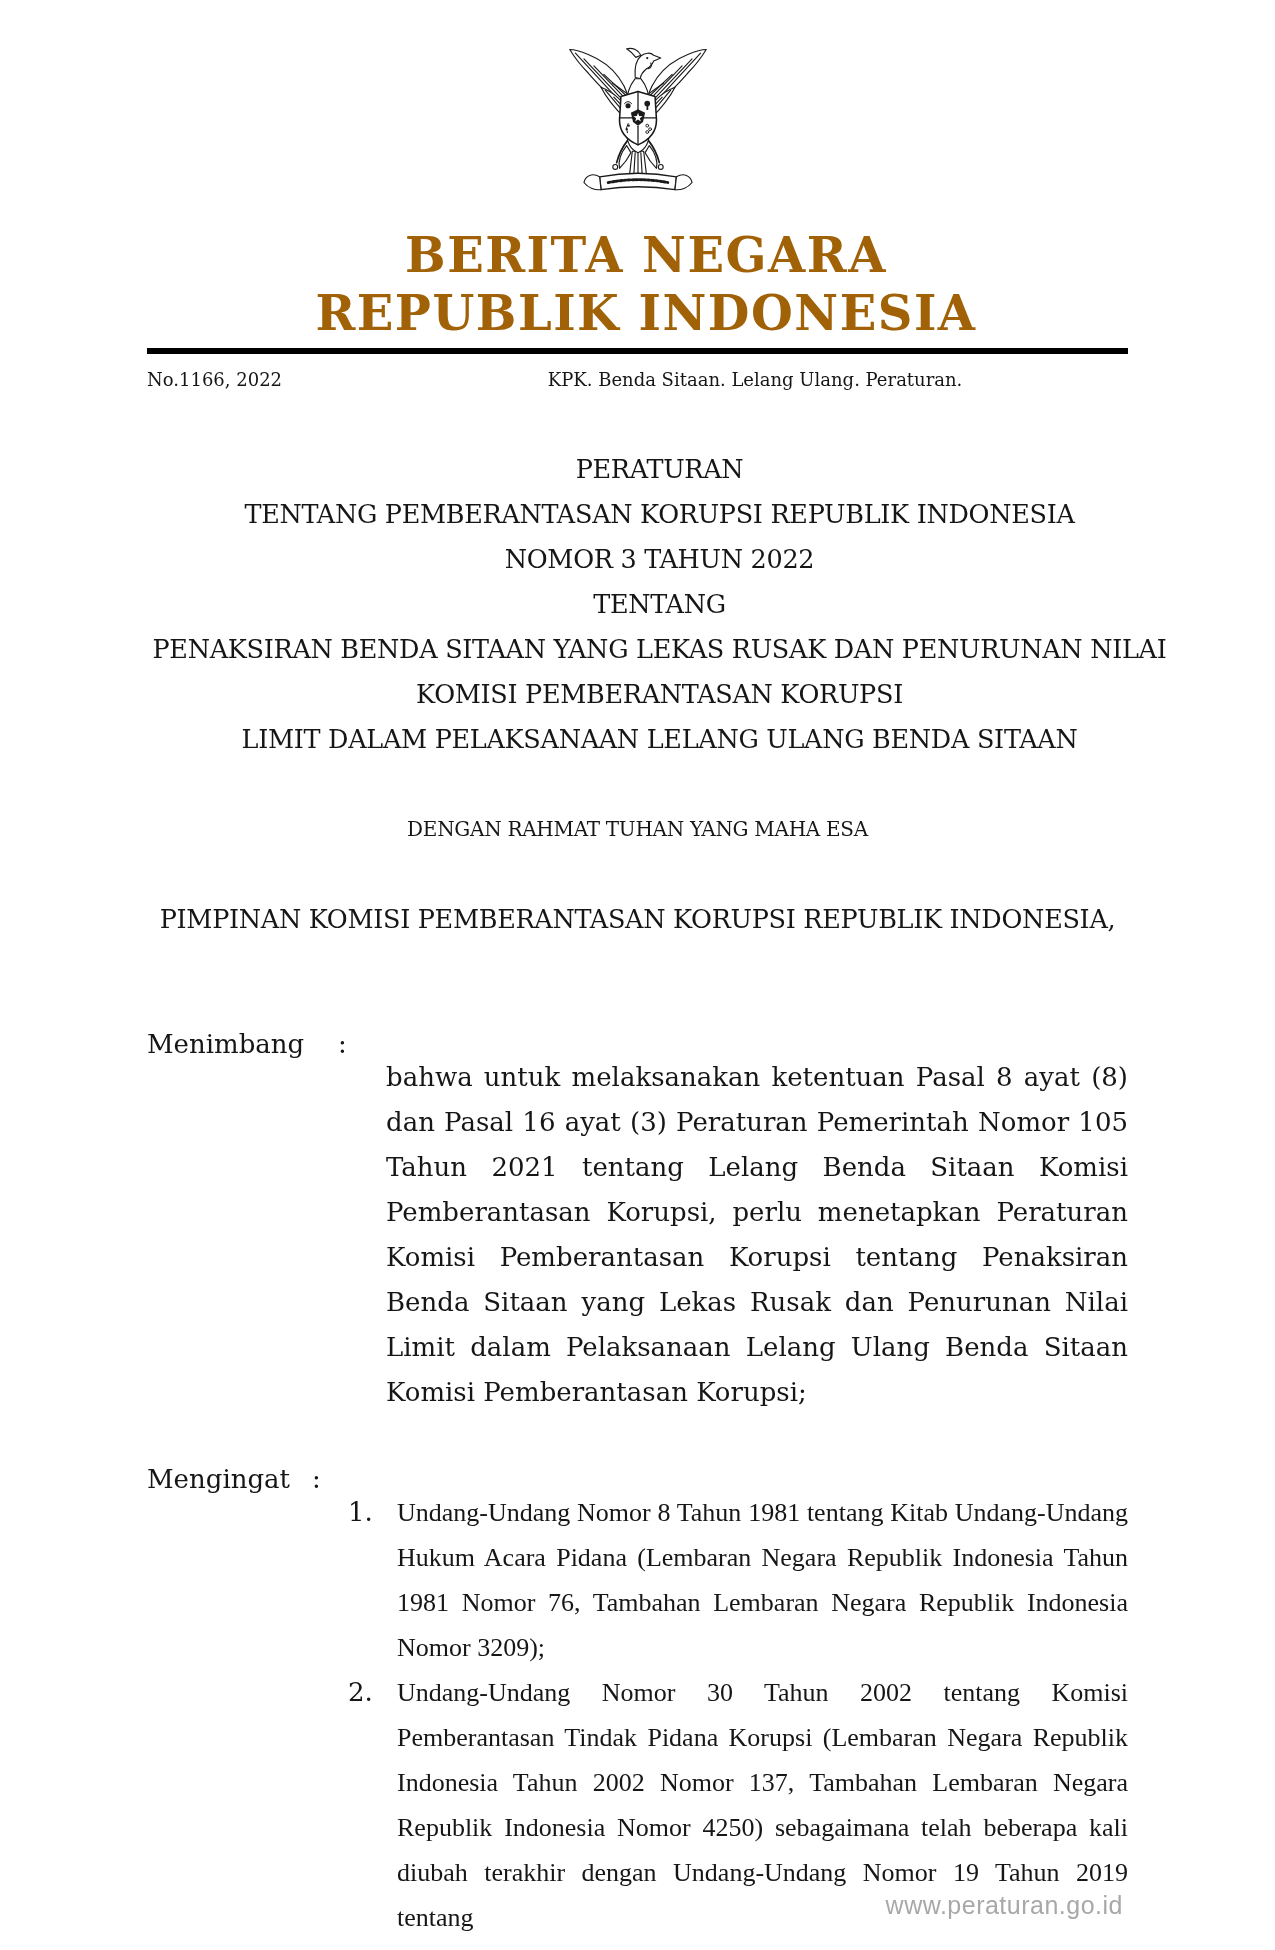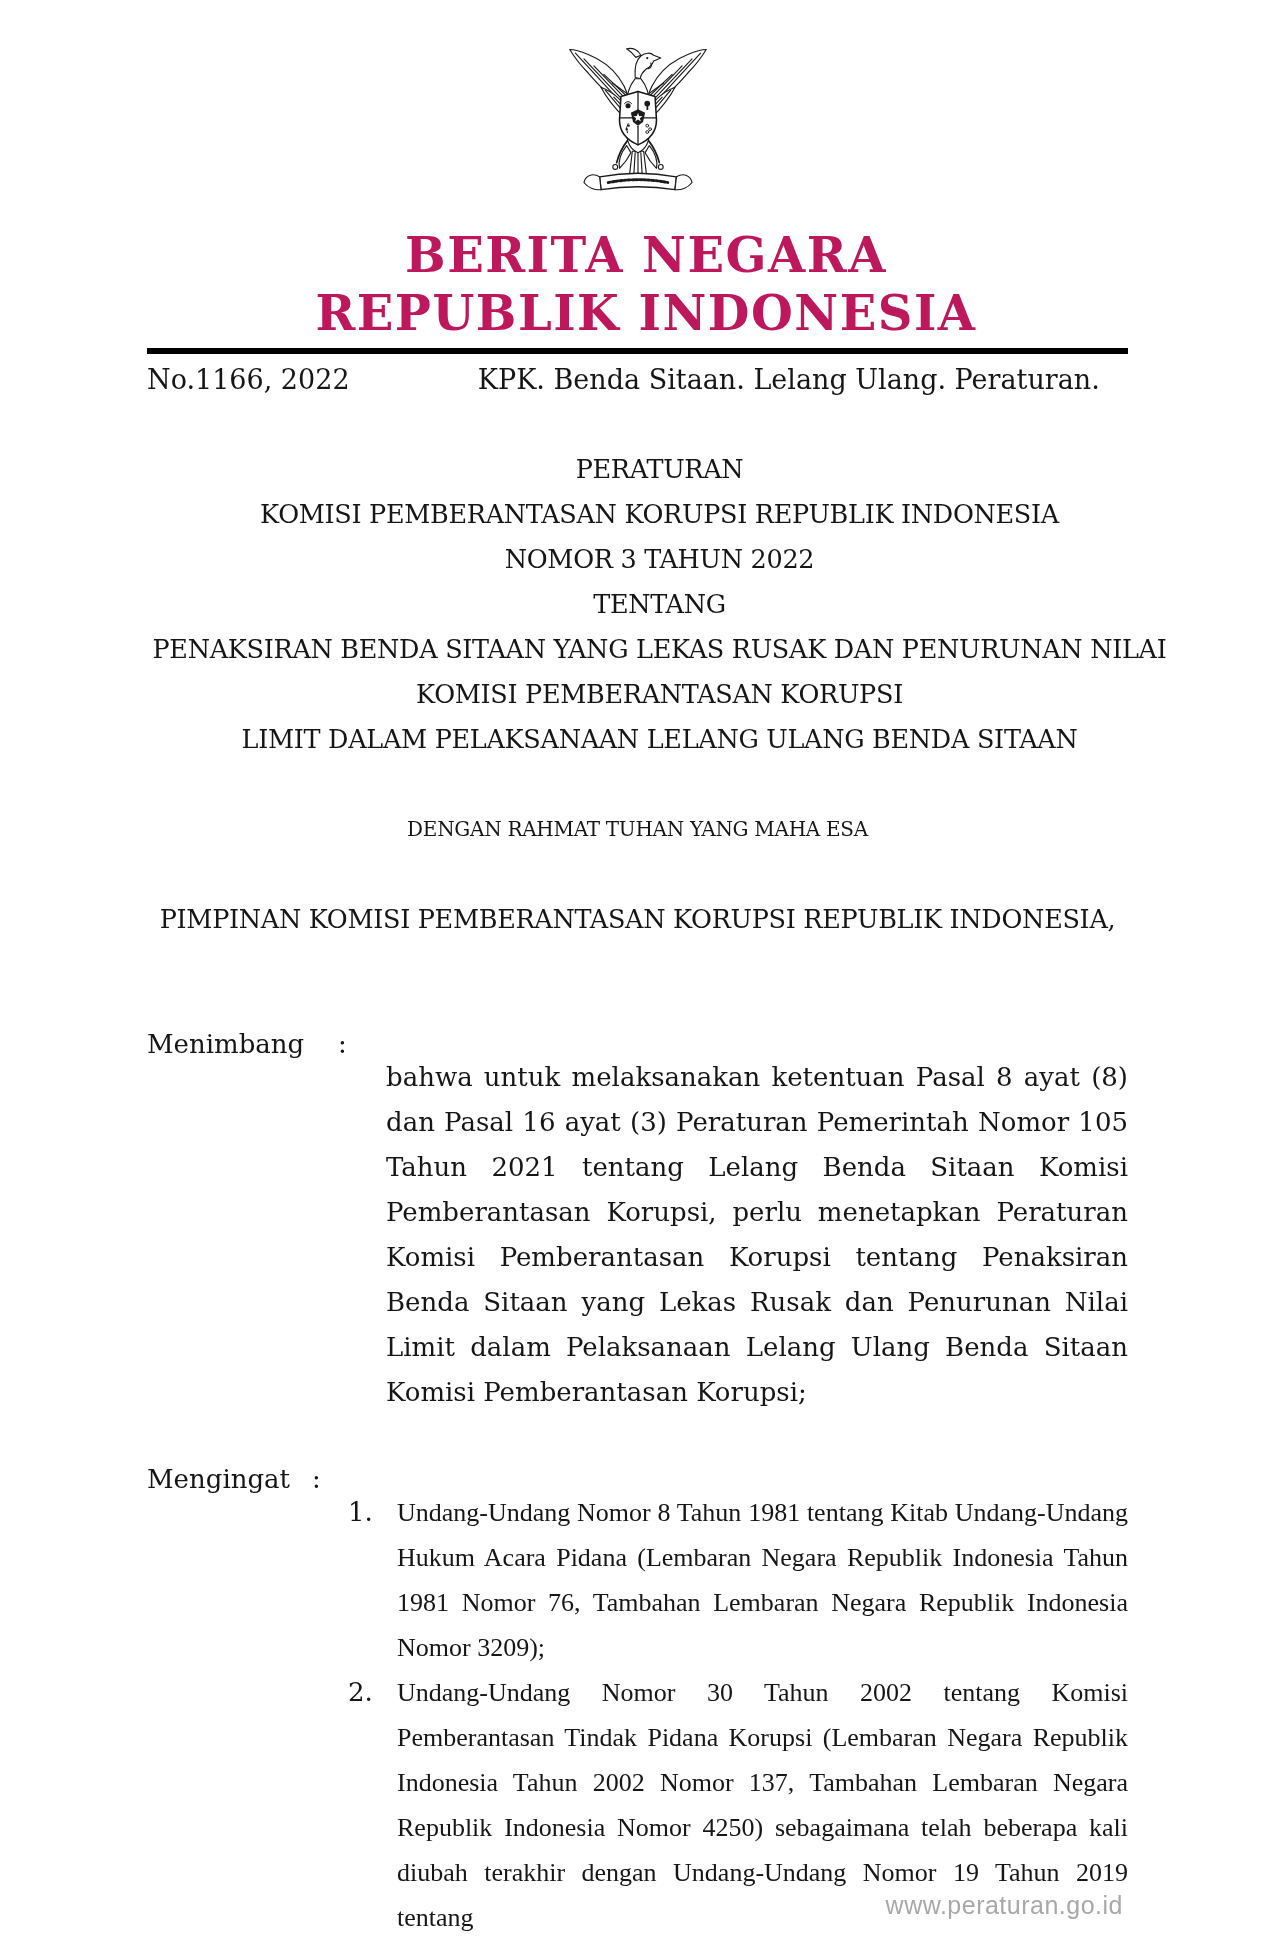--- a/index.html
+++ b/index.html
@@ -10,31 +10,31 @@
     background:#ffffff;
     font-family:"DejaVu Serif", serif;
     color:#161616;
     overflow:hidden;
   }
   
   .masthead { text-align:center; padding-top:46px; }
   .emblem-wrap { display:block; margin:0 auto 20px auto; width:152px; height:160px; }
   .masthead-title {
     font-size:48px; font-weight:bold; line-height:58px;
-    letter-spacing:1.5px; color:#be185d;margin-left:17px;
+    letter-spacing:1.5px; color:#a16207;margin-left:17px;
   }
   .masthead-rule {
     height:6px; background:#000;
     margin:6px 147px 0 147px;
   }
   
   .header-row {
     display:flex; align-items:baseline;
     margin:9px 147px 0 147px;
-    font-size:27px; line-height:34px;
+    font-size:18px; line-height:34px;
   }
   .header-number { white-space:nowrap; }
   .header-subject { flex:1; text-align:center; padding-left:100px; white-space:nowrap; }
   
   .title-block {
     margin-top:50px;
     text-align:center;
     font-size:25.5px; line-height:45px;
     letter-spacing:-0.3px;
   }
@@ -140,21 +140,21 @@
 
   <div class="masthead-rule"></div>
 
   <div class="header-row">
     <div class="header-number">No.1166, 2022</div>
     <div class="header-subject">KPK. Benda Sitaan. Lelang Ulang. Peraturan.</div>
   </div>
 
   <div class="title-block">
     <div class="title-line">PERATURAN</div>
-    <div class="title-line">KOMISI PEMBERANTASAN KORUPSI REPUBLIK INDONESIA</div>
+    <div class="title-line">TENTANG PEMBERANTASAN KORUPSI REPUBLIK INDONESIA</div>
     <div class="title-line">NOMOR 3 TAHUN 2022</div>
     <div class="title-line">TENTANG</div>
     <div class="title-line">PENAKSIRAN BENDA SITAAN YANG LEKAS RUSAK DAN PENURUNAN NILAI</div>
     <div class="title-line">KOMISI PEMBERANTASAN KORUPSI</div>
     <div class="title-line">LIMIT DALAM PELAKSANAAN LELANG ULANG BENDA SITAAN</div>
   </div>
 
   <div class="invocation">DENGAN RAHMAT TUHAN YANG MAHA ESA</div>
 
   <div class="authority">PIMPINAN KOMISI PEMBERANTASAN KORUPSI REPUBLIK INDONESIA,</div>

